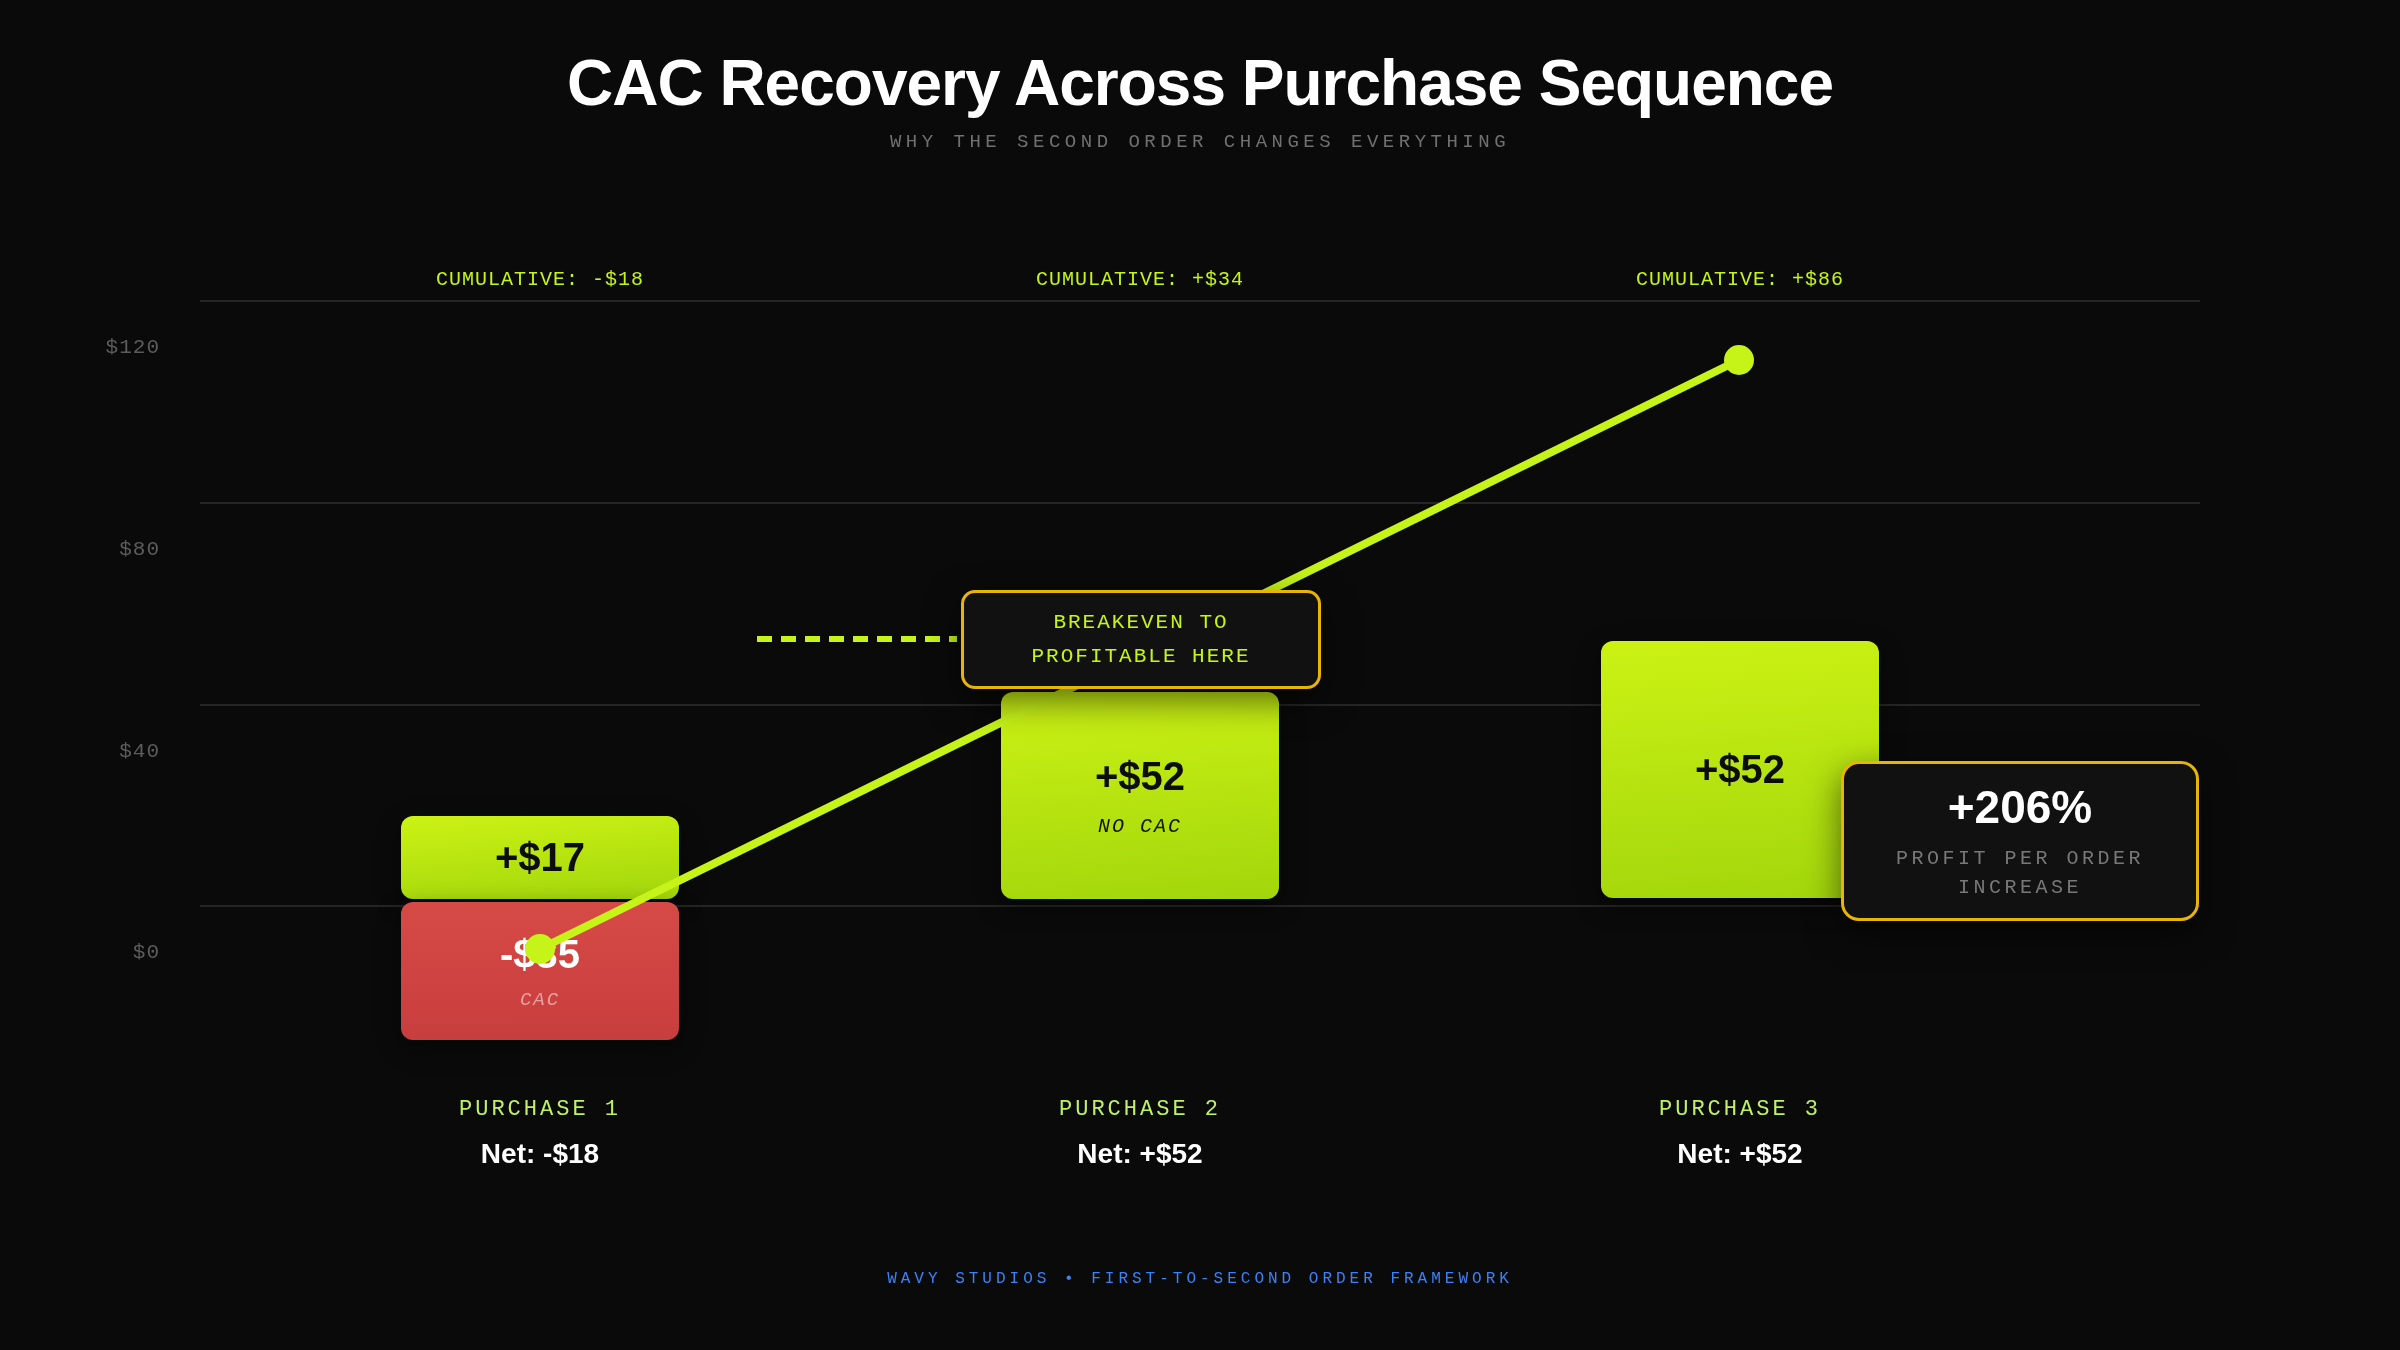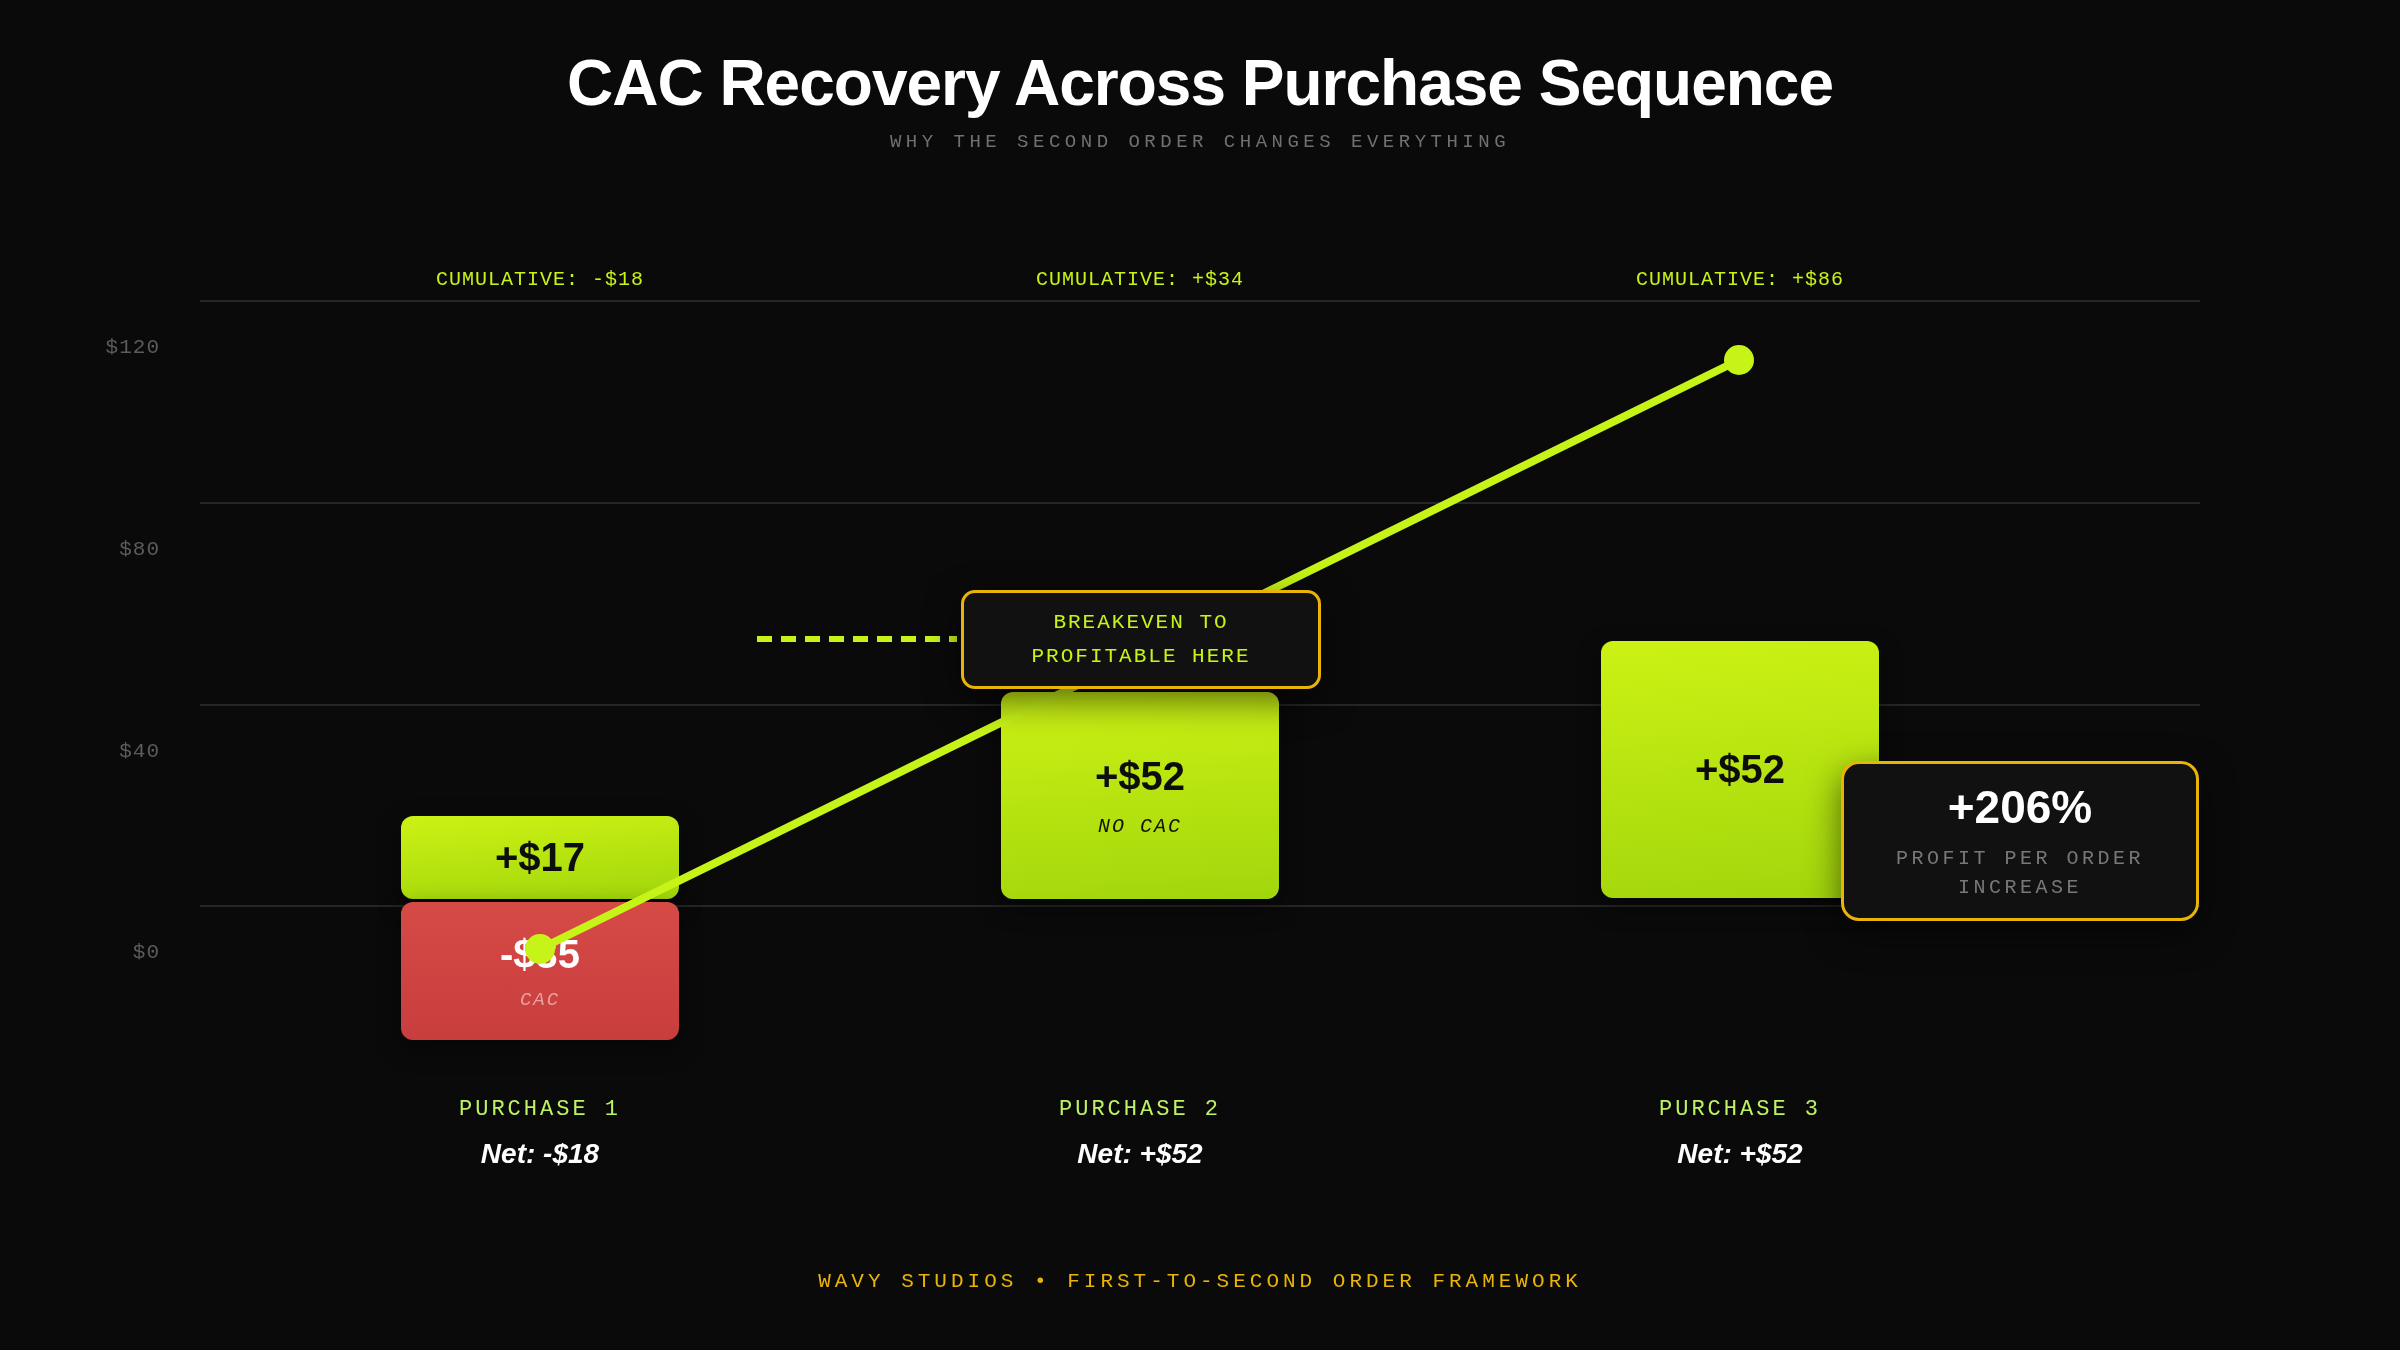--- a/index.html
+++ b/index.html
@@ -161,30 +161,29 @@
     letter-spacing: 3px;
   }
   .netlabel {
     position: absolute;
     width: 440px;
     top: 1138px;
     text-align: center;
     color: #ffffff;
     font-size: 28px;
     font-weight: bold;
-    font-style: italic;
   }
 
   
   .footer {
     position: absolute;
     left: 0; right: 0; top: 1270px;
     text-align: center;
-    color: #eab308;
-    font-size: 21px;
+    color: #3b82f6;
+    font-size: 16px;
     letter-spacing: 4px;
   }
 </style>
 </head>
 <body>
 
 <div class="canvas">
 
   <div class="title">CAC Recovery Across Purchase Sequence</div>
   <div class="subtitle mono">WHY THE SECOND ORDER CHANGES EVERYTHING</div>

